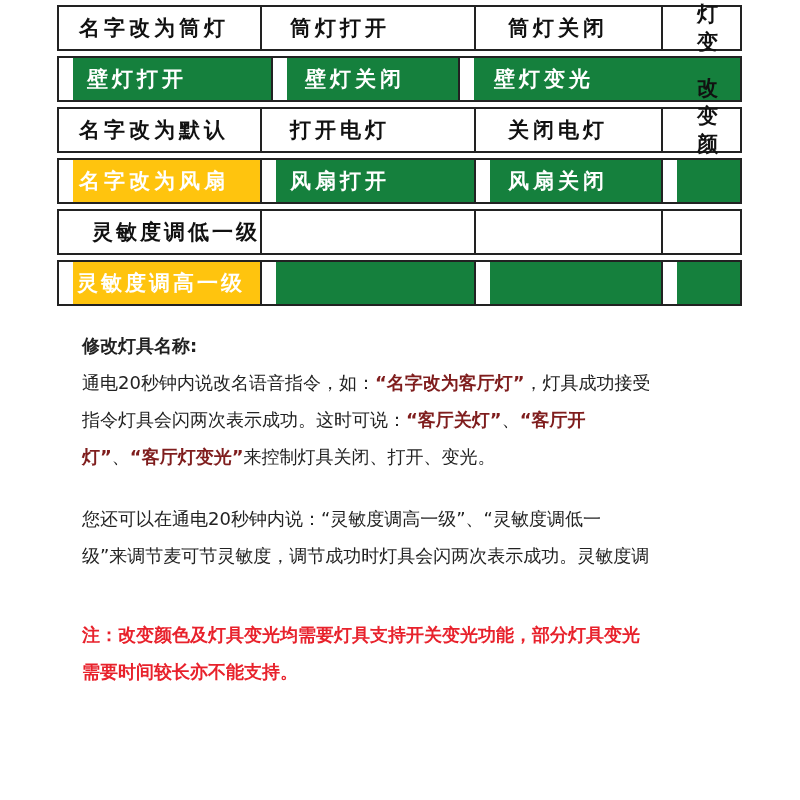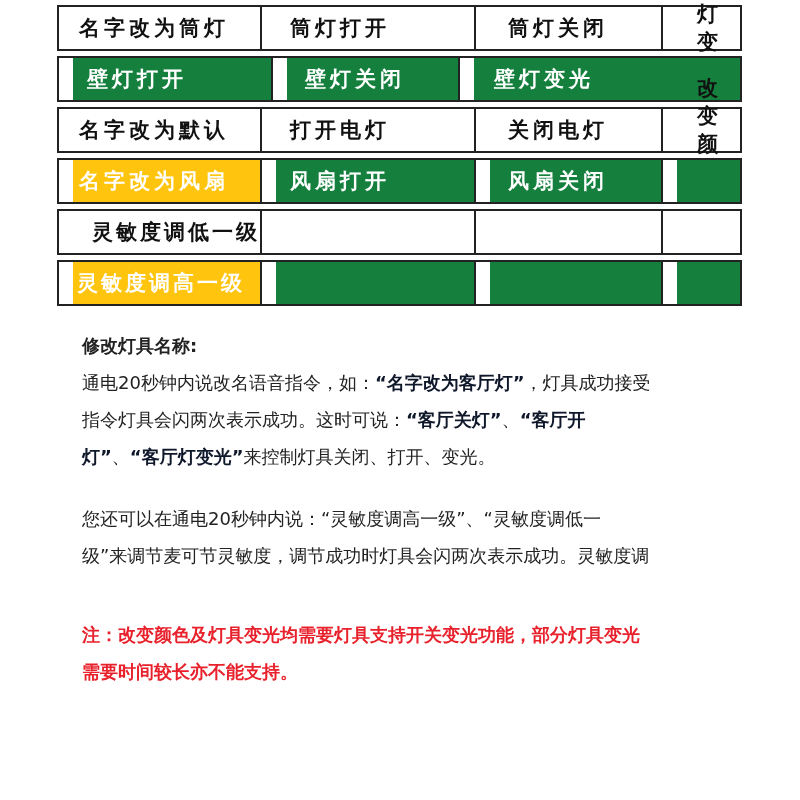--- a/index.html
+++ b/index.html
@@ -12,21 +12,21 @@
   .cell:last-child { border-right:none; }
   .c0 { width:189px; padding-left:6px; }
   .c1 { width:200px; padding-left:14px; }
   .c2 { width:173px; padding-left:18px; }
   .c3 { flex:1; padding-left:20px; }
   .row.white .cell { background:#ffffff; color:#111; }
   .row.colored .cell { background:#15803d; color:#ffffff; }
   .row.colored .cell.c0 { background:#FFC40E; color:#ffffff; }
   .text { position:absolute; left:66px; width:680px; font-size:18px; line-height:37px; color:#222;margin-left:16px; }
   .heading { font-weight:bold; }
-  b { font-weight:bold; color:#0f172a; }
+  b { font-weight:bold; color:#7f1d1d; }
   .note { color:#E8222C; font-weight:bold; }
 </style>
 </head>
 <body>
 
 <div class="table">
   <div class="row white">
     <div class="cell c0">名字改为筒灯</div>
     <div class="cell c1">筒灯打开</div>
     <div class="cell c2">筒灯关闭</div>

